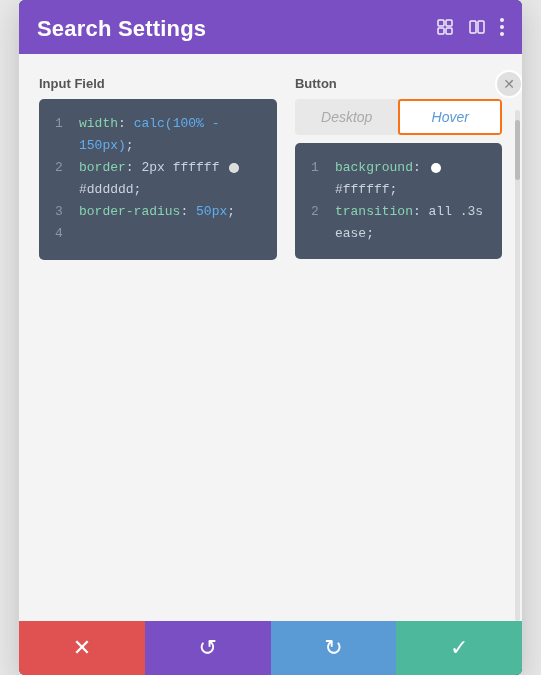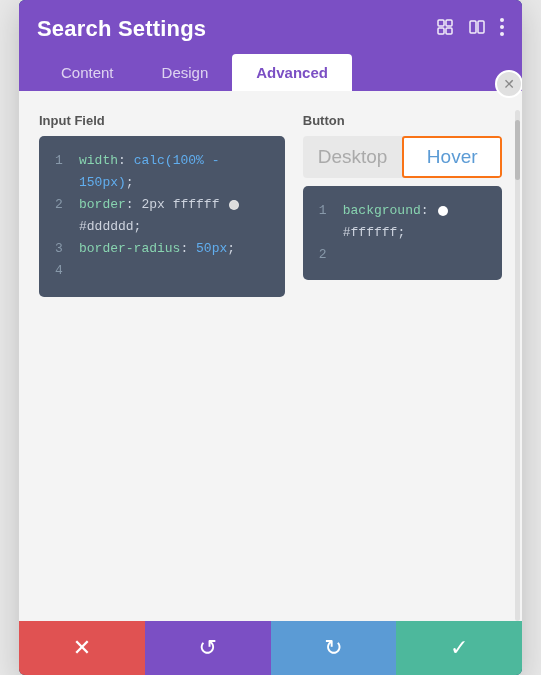--- a/index.html
+++ b/index.html
@@ -143,27 +143,28 @@
       display: flex;
       background: #e8e8e8;
       border-radius: 4px;
       overflow: hidden;
       margin-bottom: 8px;
     }
     .section-tab {
       flex: 1;
       padding: 8px 0;
       text-align: center;
-      font-size: 19px;
+      font-size: 14px;
       font-weight: 500;
       cursor: pointer;
       border: 2px solid transparent;
       border-radius: 3px;
       color: #aaa;
       background: transparent;
+      font-style: italic;
     }
     .section-tab.active {
       color: #5b9bd5;
       border: 2px solid #f97316;
       background: #fff;
     }
     .footer {
       display: flex;
       height: 54px;
     }
@@ -224,25 +225,20 @@
         </span>
         <span class="header-icon">
           <svg width="4" height="18" viewBox="0 0 4 18" fill="white" xmlns="http://www.w3.org/2000/svg">
             <circle cx="2" cy="2" r="2"></circle>
             <circle cx="2" cy="9" r="2"></circle>
             <circle cx="2" cy="16" r="2"></circle>
           </svg>
         </span>
       </div>
     </div>
-    <div class="tabs">
-      <div class="tab">Content</div>
-      <div class="tab">Design</div>
-      <div class="tab active">Advanced</div>
-    </div>
   </div>
 
   <div class="close-btn">✕</div>
 
   <div class="scrollbar-track">
     <div class="scrollbar-thumb"></div>
   </div>
 
   <div class="content">
 
@@ -287,20 +283,23 @@
 
         <div class="code-line">
           <span class="line-num">1</span>
           <span>
             <span class="code-prop">background</span><span class="code-colon">: </span><span class="color-dot" style="background:#ffffff;"></span><span class="code-val-white"> #ffffff</span><span class="code-semicolon">;</span>
           </span>
         </div>
 
         <div class="code-line">
           <span class="line-num">2</span>
+          <span>
+            <span class="code-prop">transition</span><span class="code-colon">: </span><span class="code-val-white">all .3s ease</span><span class="code-semicolon">;</span>
+          </span>
         </div>
       </div>
     </div>
 
   </div>
 
   <div class="footer">
     <button class="footer-btn cancel">✕</button>
     <button class="footer-btn reset">↺</button>
     <button class="footer-btn redo">↻</button>

